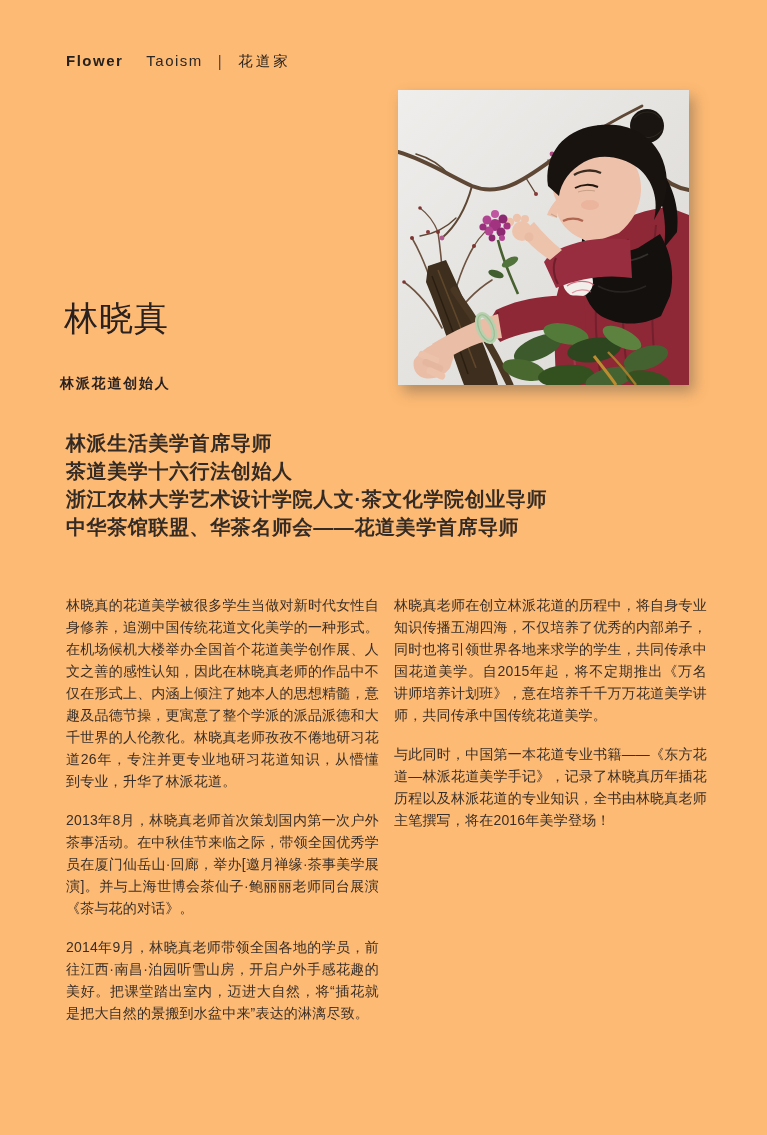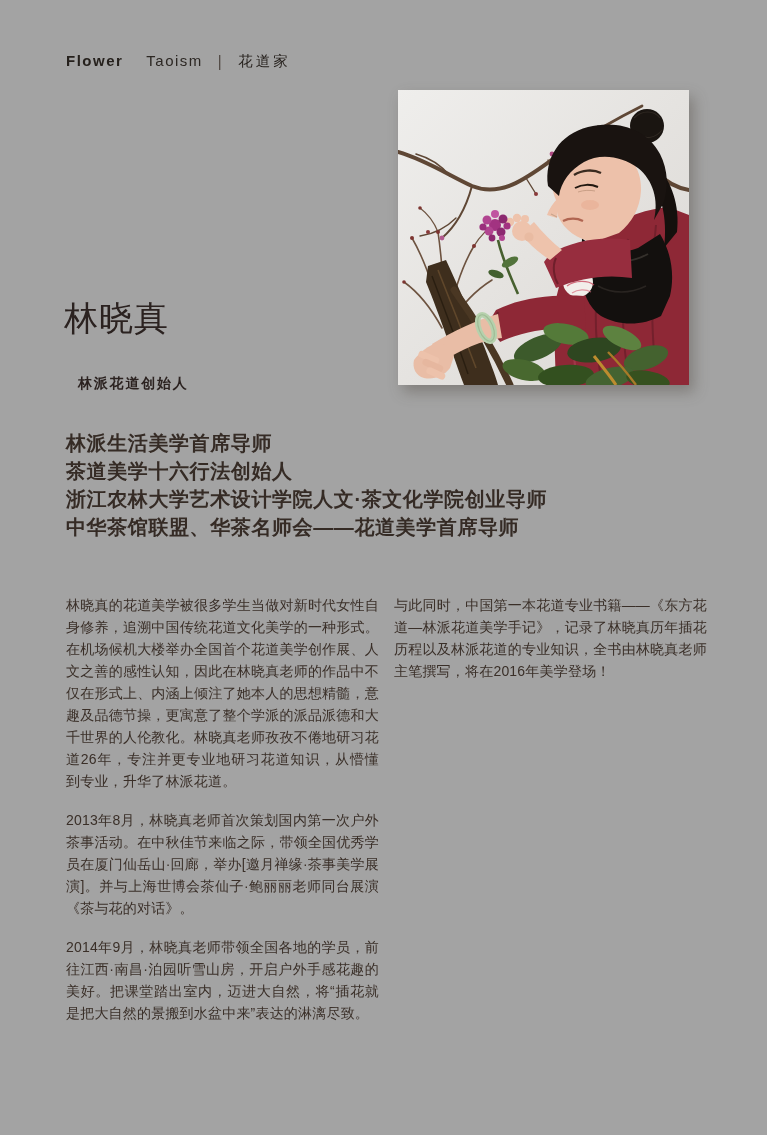--- a/index.html
+++ b/index.html
@@ -3,21 +3,21 @@
 <meta charset="utf-8">
 <style>
   * { margin:0; padding:0; box-sizing:border-box; }
   html,body { width:767px; height:1135px; }
   body {
     background:#ffffff;
     font-family:"Liberation Sans","DejaVu Sans",sans-serif;
     color:#3a2f28;
     overflow:hidden;
   }
-  .page { position:relative; width:767px; height:1135px; background:#a3a3a3; overflow:hidden; }
+  .page { position:relative; width:767px; height:1135px; background:#fdba74; overflow:hidden; }
 
   
   .brand {
     position:absolute; left:66px; top:52px;
     display:flex; align-items:baseline;
     font-size:15px; color:#26211d; letter-spacing:1.5px;
   }
   .brand .b-bold  { font-weight:700; }
   .brand .b-light { font-weight:400; margin-left:23px; color:#2c2723; }
   .brand .b-sep   { margin:0 15px; font-weight:300; color:#4c453f; transform:scaleY(1.15); }
@@ -30,21 +30,21 @@
     box-shadow:5px 7px 13px rgba(84,76,68,0.42);
   }
   .photo-frame svg { display:block; }
 
   
   .title {
     position:absolute; left:64px; top:296px;
     font-size:34px; font-weight:500; letter-spacing:1px; color:#2b2220;
   }
   .role {
-    position:absolute; left:78px; top:375px;
+    position:absolute; left:60px; top:375px;
     font-size:14px; font-weight:700; letter-spacing:1.8px; color:#2b2220;
   }
   .creds {
     position:absolute; left:66px; top:429px;
     list-style:none;
     font-size:20px; line-height:28px; letter-spacing:0.6px; color:#352b25;font-weight:bold;
   }
 
   
   .bio {
@@ -239,17 +239,18 @@
     <li>中华茶馆联盟、华茶名师会——花道美学首席导师</li>
   </ul>
 
   <div class="bio">
     <div class="col">
       <p>林晓真的花道美学被很多学生当做对新时代女性自身修养，追溯中国传统花道文化美学的一种形式。在机场候机大楼举办全国首个花道美学创作展、人文之善的感性认知，因此在林晓真老师的作品中不仅在形式上、内涵上倾注了她本人的思想精髓，意趣及品德节操，更寓意了整个学派的派品派德和大千世界的人伦教化。林晓真老师孜孜不倦地研习花道26年，专注并更专业地研习花道知识，从懵懂到专业，升华了林派花道。</p>
       <p>2013年8月，林晓真老师首次策划国内第一次户外茶事活动。在中秋佳节来临之际，带领全国优秀学员在厦门仙岳山·回廊，举办[邀月禅缘·茶事美学展演]。并与上海世博会茶仙子·鲍丽丽老师同台展演《茶与花的对话》。</p>
       <p>2014年9月，林晓真老师带领全国各地的学员，前往江西·南昌·泊园听雪山房，开启户外手感花趣的美好。把课堂踏出室内，迈进大自然，将“插花就是把大自然的景搬到水盆中来”表达的淋漓尽致。</p>
     </div>
     <div class="col">
+      <p>林晓真老师在创立林派花道的历程中，将自身专业知识传播五湖四海，不仅培养了优秀的内部弟子，同时也将引领世界各地来求学的学生，共同传承中国花道美学。自2015年起，将不定期推出《万名讲师培养计划班》，意在培养千千万万花道美学讲师，共同传承中国传统花道美学。</p>
       <p>与此同时，中国第一本花道专业书籍——《东方花道—林派花道美学手记》，记录了林晓真历年插花历程以及林派花道的专业知识，全书由林晓真老师主笔撰写，将在2016年美学登场！</p>
     </div>
   </div>
 
 </div>
 
 </body></html>

